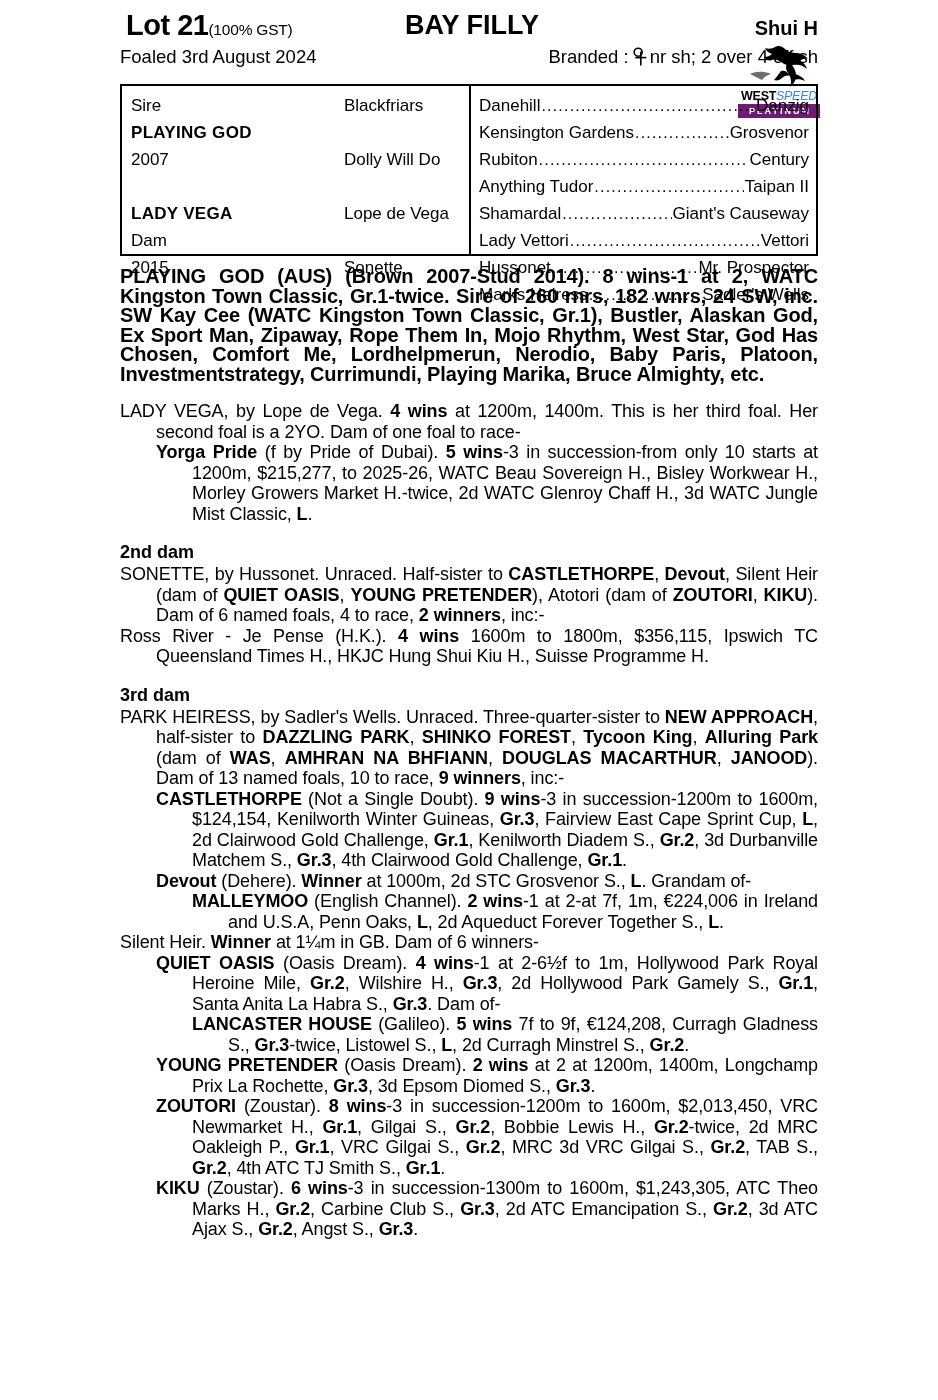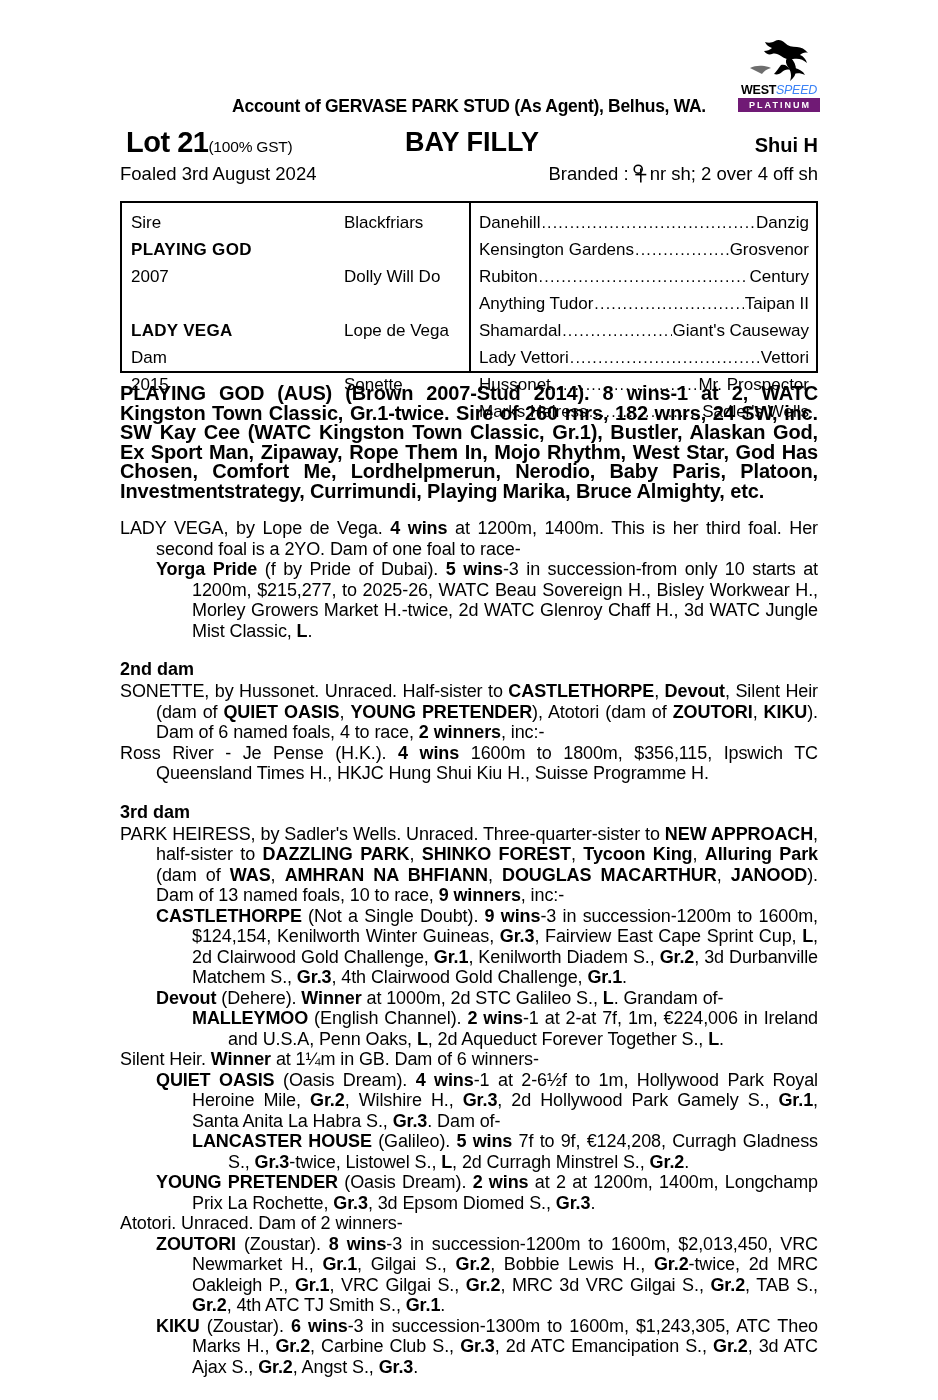--- a/index.html
+++ b/index.html
@@ -229,21 +229,20 @@
       <path d="M30 3 C33 1 37 2 40 5 C43 8 47 9 52 9 C56 9 60 11 63 15 C60 14 57 15 55 17 C58 18 61 21 62 25 C58 21 53 20 48 21 C44 22 40 21 36 18 C33 16 30 15 27 16 C24 17 21 16 19 13 C22 13 25 12 27 10 C24 9 21 7 20 4 C23 5 27 5 30 3 Z" fill="#000"></path>
       <path d="M46 20 C49 23 51 27 51 32 C51 36 49 40 45 43 C47 38 46 33 43 29 C41 26 40 23 42 20 Z" fill="#000"></path>
       <path d="M36 27 C40 26 43 28 45 32 C42 31 39 32 37 34 C35 36 32 37 29 36 C31 34 33 31 36 27 Z" fill="#000"></path>
       <path d="M5 30 C11 27 19 27 26 30 C22 31 19 33 17 36 C13 34 9 32 5 30 Z" fill="#6e6e6e"></path>
       <path d="M50 30 C54 31 58 33 60 37 C56 35 52 35 48 36 C49 34 50 32 50 30 Z" fill="#000"></path>
     </svg>
     <div class="logo-westspeed"><span class="w1">WEST</span><span class="w2">SPEED</span></div>
     <div class="logo-platinum">PLATINUM</div>
   </div>
 
-  <div class="account-line">Account of GERVASE PARK STUD (As Agent), Belhus, WA.</div>
 
   <div class="lot-row">
     <div class="lot-left">
       <span class="lot-num">Lot 21</span><span class="lot-gst">(100% GST)</span>
     </div>
     <div class="lot-center">BAY FILLY</div>
     <div class="lot-right">Shui H</div>
   </div>
 
   <div class="foal-row">
@@ -339,25 +338,24 @@
     <div id="d2-entries">
         <div class="para lvl0h"><span>Ross River - Je Pense (H.K.). </span><b>4 wins</b><span> 1600m to 1800m, $356,115, Ipswich TC Queensland Times H., HKJC Hung Shui Kiu H., Suisse Programme H.</span></div>
       </div>
   </div>
 
   <div class="section">
     <div class="section-title">3rd dam</div>
     <div class="para lvl0h" id="d3-lead"><span>PARK HEIRESS, by Sadler's Wells. Unraced. Three-quarter-sister to </span><b>NEW APPROACH</b><span>, half-sister to </span><b>DAZZLING PARK</b><span>, </span><b>SHINKO FOREST</b><span>, </span><b>Tycoon King</b><span>, </span><b>Alluring Park</b><span> (dam of </span><b>WAS</b><span>, </span><b>AMHRAN NA BHFIANN</b><span>, </span><b>DOUGLAS MACARTHUR</b><span>, </span><b>JANOOD</b><span>). Dam of 13 named foals, 10 to race, </span><b>9 winners</b><span>, inc:-</span></div>
     <div id="d3-entries">
         <div class="para lvl1"><b>CASTLETHORPE</b><span> (Not a Single Doubt). </span><b>9 wins</b><span>-3 in succession-1200m to 1600m, $124,154, Kenilworth Winter Guineas, </span><b>Gr.3</b><span>, Fairview East Cape Sprint Cup, </span><b>L</b><span>, 2d Clairwood Gold Challenge, </span><b>Gr.1</b><span>, Kenilworth Diadem S., </span><b>Gr.2</b><span>, 3d Durbanville Matchem S., </span><b>Gr.3</b><span>, 4th Clairwood Gold Challenge, </span><b>Gr.1</b><span>.</span></div>
-        <div class="para lvl1"><b>Devout</b><span> (Dehere). </span><b>Winner</b><span> at 1000m, 2d STC Galileo S., </span><b>L</b><span>. Grandam of-</span></div>
+        <div class="para lvl1"><b>Devout</b><span> (Dehere). </span><b>Winner</b><span> at 1000m, 2d STC Grosvenor S., </span><b>L</b><span>. Grandam of-</span></div>
         <div class="para lvl2"><b>MALLEYMOO</b><span> (English Channel). </span><b>2 wins</b><span>-1 at 2-at 7f, 1m, €224,006 in Ireland and U.S.A, Penn Oaks, </span><b>L</b><span>, 2d Aqueduct Forever Together S., </span><b>L</b><span>.</span></div>
         <div class="para lvl0h"><span>Silent Heir. </span><b>Winner</b><span> at 1¼m in GB. Dam of 6 winners-</span></div>
         <div class="para lvl1"><b>QUIET OASIS</b><span> (Oasis Dream). </span><b>4 wins</b><span>-1 at 2-6½f to 1m, Hollywood Park Royal Heroine Mile, </span><b>Gr.2</b><span>, Wilshire H., </span><b>Gr.3</b><span>, 2d Hollywood Park Gamely S., </span><b>Gr.1</b><span>, Santa Anita La Habra S., </span><b>Gr.3</b><span>. Dam of-</span></div>
         <div class="para lvl2"><b>LANCASTER HOUSE</b><span> (Galileo). </span><b>5 wins</b><span> 7f to 9f, €124,208, Curragh Gladness S., </span><b>Gr.3</b><span>-twice, Listowel S., </span><b>L</b><span>, 2d Curragh Minstrel S., </span><b>Gr.2</b><span>.</span></div>
         <div class="para lvl1"><b>YOUNG PRETENDER</b><span> (Oasis Dream). </span><b>2 wins</b><span> at 2 at 1200m, 1400m, Longchamp Prix La Rochette, </span><b>Gr.3</b><span>, 3d Epsom Diomed S., </span><b>Gr.3</b><span>.</span></div>
-        <div class="para lvl0h"><span>Atotori. Unraced. Dam of 2 winners-</span></div>
         <div class="para lvl1"><b>ZOUTORI</b><span> (Zoustar). </span><b>8 wins</b><span>-3 in succession-1200m to 1600m, $2,013,450, VRC Newmarket H., </span><b>Gr.1</b><span>, Gilgai S., </span><b>Gr.2</b><span>, Bobbie Lewis H., </span><b>Gr.2</b><span>-twice, 2d MRC Oakleigh P., </span><b>Gr.1</b><span>, VRC Gilgai S., </span><b>Gr.2</b><span>, MRC 3d VRC Gilgai S., </span><b>Gr.2</b><span>, TAB S., </span><b>Gr.2</b><span>, 4th ATC TJ Smith S., </span><b>Gr.1</b><span>.</span></div>
         <div class="para lvl1"><b>KIKU</b><span> (Zoustar). </span><b>6 wins</b><span>-3 in succession-1300m to 1600m, $1,243,305, ATC Theo Marks H., </span><b>Gr.2</b><span>, Carbine Club S., </span><b>Gr.3</b><span>, 2d ATC Emancipation S., </span><b>Gr.2</b><span>, 3d ATC Ajax S., </span><b>Gr.2</b><span>, Angst S., </span><b>Gr.3</b><span>.</span></div>
       </div>
   </div>
 
 </div>
 
 </body></html>

